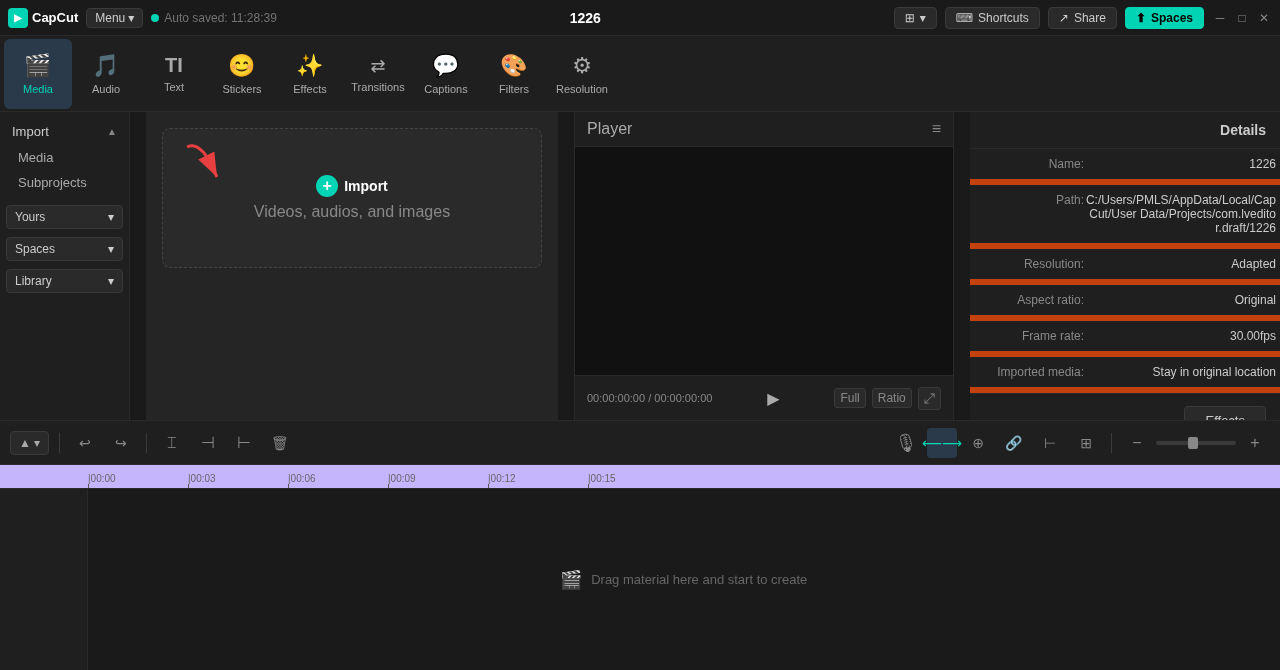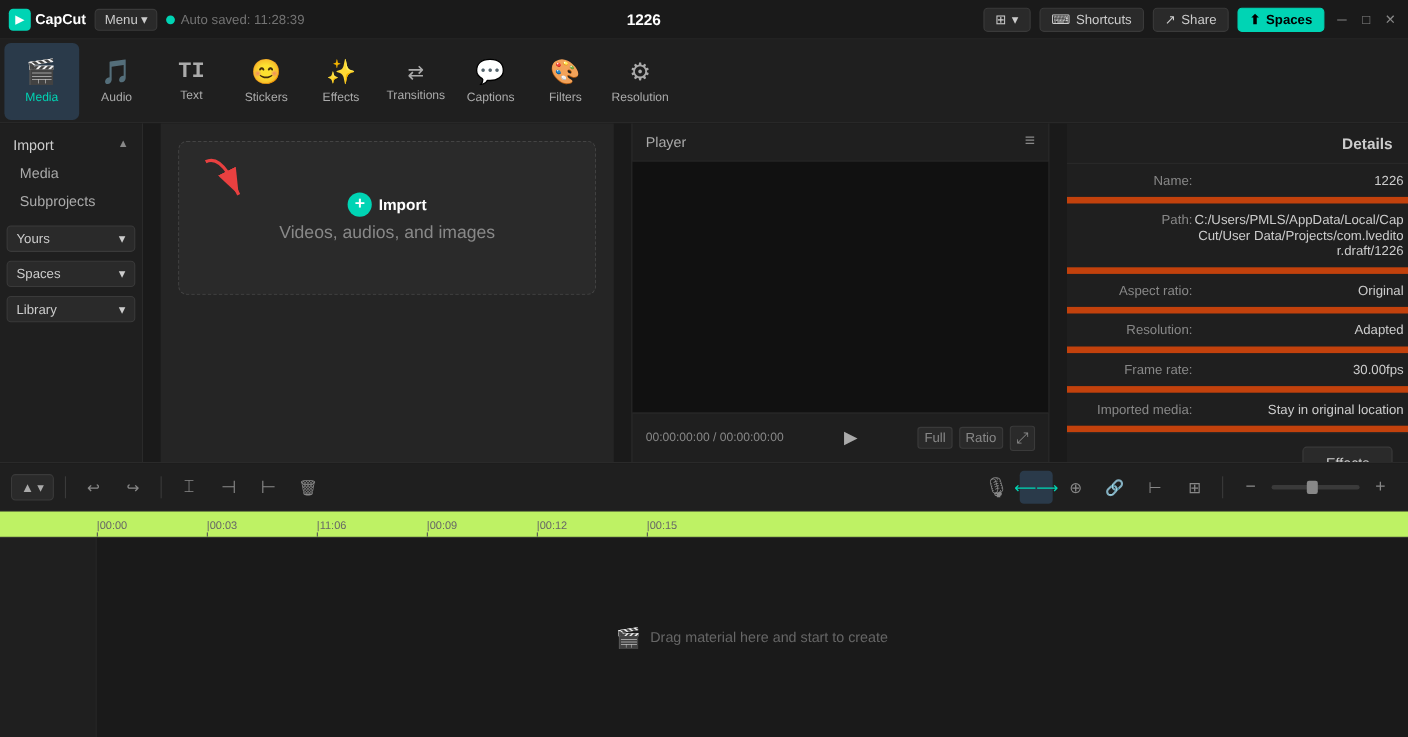--- a/index.html
+++ b/index.html
@@ -273,21 +273,21 @@
       flex-direction: column;
     }
     .player-header {
       display: flex;
       align-items: center;
       justify-content: space-between;
       padding: 8px 12px;
       border-bottom: 1px solid #2a2a2a;
     }
     .player-title {
-      font-size: 13px;
+      font-size: 16px;
       color: #aaa;
     }
     .player-menu-icon {
       font-size: 16px;
       color: #888;
       cursor: pointer;
     }
     .player-viewport {
       flex: 1;
       background: #111;
@@ -451,21 +451,21 @@
       position: absolute;
       left: 40%;
       top: -4px;
       width: 10px;
       height: 12px;
       background: #888;
       border-radius: 2px;
     }
     .timeline-ruler {
       height: 24px;
-      background: #bef264;
+      background: #c4b5fd;
       border-bottom: 1px solid #2a2a2a;
       display: flex;
       align-items: flex-end;
       padding: 0 0 4px 88px;
       overflow: hidden;
     }
     .ruler-mark {
       font-size: 10px;
       color: #666;
       width: 100px;
@@ -566,21 +566,21 @@
 <div class="toolbar">
   <div class="tool-item active">
     <span class="tool-icon">🎬</span>
     <span>Media</span>
   </div>
   <div class="tool-item">
     <span class="tool-icon">🎵</span>
     <span>Audio</span>
   </div>
   <div class="tool-item">
-    <span class="tool-icon" style="font-family:Liberation Mono, monospace;font-weight:bold;font-size:20px;">TI</span>
+    <span class="tool-icon" style="font-family:Liberation Sans, sans-serif;font-weight:bold;font-size:20px;">TI</span>
     <span>Text</span>
   </div>
   <div class="tool-item">
     <span class="tool-icon">😊</span>
     <span>Stickers</span>
   </div>
   <div class="tool-item">
     <span class="tool-icon">✨</span>
     <span>Effects</span>
   </div>
@@ -675,26 +675,26 @@
     <div class="details-header">Details</div>
     <div class="details-row">
       <span class="detail-label">Name:</span>
       <span class="detail-value">1226</span>
     </div>
     <div class="details-row">
       <span class="detail-label">Path:</span>
       <span class="detail-value">C:/Users/PMLS/AppData/Local/CapCut/User Data/Projects/com.lveditor.draft/1226</span>
     </div>
     <div class="details-row">
+      <span class="detail-label">Resolution:</span>
+      <span class="detail-value">Adapted</span>
+    </div>
+    <div class="details-row">
       <span class="detail-label">Aspect ratio:</span>
       <span class="detail-value">Original</span>
-    </div>
-    <div class="details-row">
-      <span class="detail-label">Resolution:</span>
-      <span class="detail-value">Adapted</span>
     </div>
     <div class="details-row">
       <span class="detail-label">Frame rate:</span>
       <span class="detail-value">30.00fps</span>
     </div>
     <div class="details-row">
       <span class="detail-label">Imported media:</span>
       <span class="detail-value">Stay in original location</span>
     </div>
     <div class="details-footer">
@@ -733,21 +733,21 @@
           <div class="zoom-thumb"></div>
         </div>
         <button class="tl-tool" style="font-size:16px;">+</button>
       </div>
     </div>
   </div>
 
   <div class="timeline-ruler">
     <div class="ruler-mark">|00:00</div>
     <div class="ruler-mark">|00:03</div>
-    <div class="ruler-mark">|11:06</div>
+    <div class="ruler-mark">|00:06</div>
     <div class="ruler-mark">|00:09</div>
     <div class="ruler-mark">|00:12</div>
     <div class="ruler-mark">|00:15</div>
   </div>
 
   <div class="timeline-content">
     <div class="timeline-tracks-header"></div>
     <div class="timeline-tracks">
       <div class="drag-hint">
         <span class="drag-icon">🎬</span>

